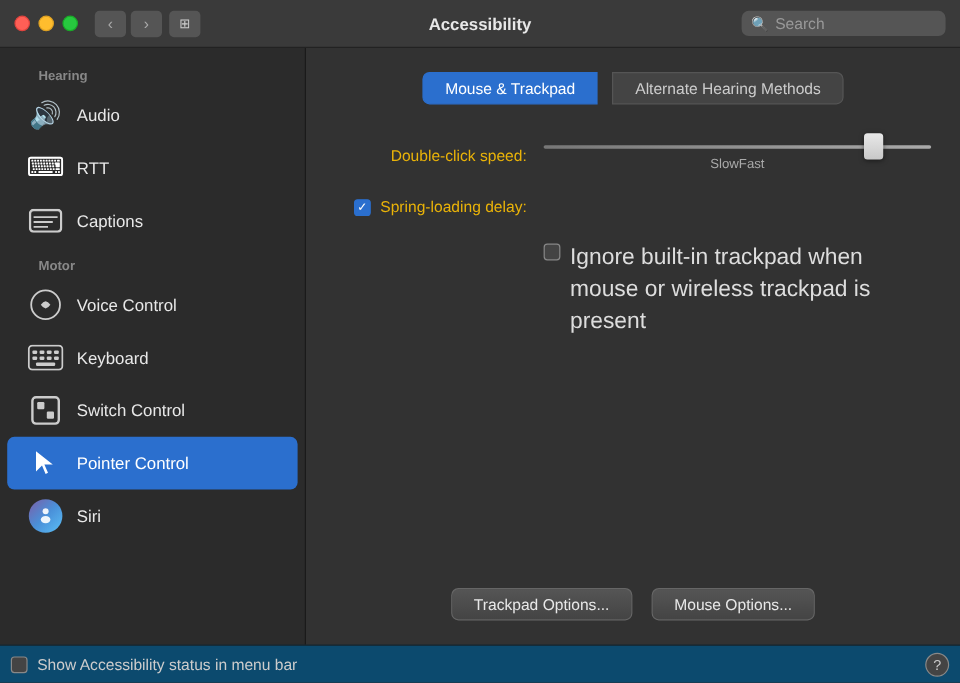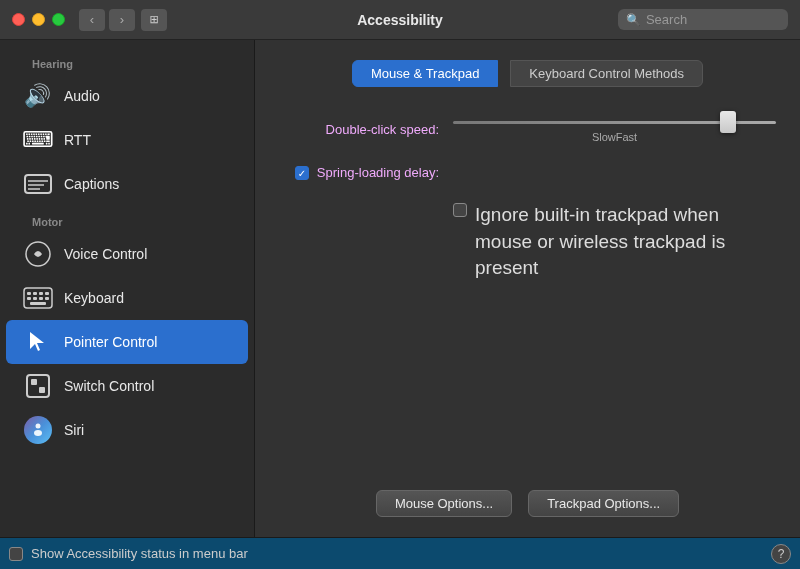--- a/index.html
+++ b/index.html
@@ -206,21 +206,21 @@
       flex: 1;
     }
 
     .setting-row {
       display: flex;
       align-items: center;
     }
 
     .setting-label {
       font-size: 13px;
-      color: #f0abfc;
+      color: #eab308;
       min-width: 160px;
       text-align: right;
       margin-right: 14px;
     }
 
     .slider-container {
       display: flex;
       flex-direction: column;
       flex: 1;
     }
@@ -428,38 +428,38 @@
             <rect x="4" y="10" width="4" height="3" rx="1" fill="#ccc"></rect>
             <rect x="10" y="10" width="4" height="3" rx="1" fill="#ccc"></rect>
             <rect x="16" y="10" width="4" height="3" rx="1" fill="#ccc"></rect>
             <rect x="22" y="10" width="4" height="3" rx="1" fill="#ccc"></rect>
             <rect x="7" y="15" width="16" height="3" rx="1" fill="#ccc"></rect>
           </svg>
       </div>
       <span class="sidebar-item-label">Keyboard</span>
     </div>
 
-    <div class="sidebar-item active">
-      <div class="sidebar-item-icon">
-        <svg width="26" height="26" viewBox="0 0 26 26">
-            <path d="M5 3 L5 20 L10 15 L13 22 L15 21 L12 14 L19 14 Z" fill="#fff"></path>
-          </svg>
-      </div>
-      <span class="sidebar-item-label">Pointer Control</span>
-    </div>
-
     <div class="sidebar-item">
       <div class="sidebar-item-icon">
         <svg width="26" height="26" viewBox="0 0 26 26">
             <rect x="2" y="2" width="22" height="22" rx="3" fill="none" stroke="#ccc" stroke-width="2"></rect>
             <rect x="6" y="6" width="6" height="6" rx="1" fill="#ccc"></rect>
             <rect x="14" y="14" width="6" height="6" rx="1" fill="#ccc"></rect>
           </svg>
       </div>
       <span class="sidebar-item-label">Switch Control</span>
+    </div>
+
+    <div class="sidebar-item active">
+      <div class="sidebar-item-icon">
+        <svg width="26" height="26" viewBox="0 0 26 26">
+            <path d="M5 3 L5 20 L10 15 L13 22 L15 21 L12 14 L19 14 Z" fill="#fff"></path>
+          </svg>
+      </div>
+      <span class="sidebar-item-label">Pointer Control</span>
     </div>
 
 
     <div class="sidebar-item">
       <div class="sidebar-item-icon">
         <div class="siri-icon">
           <svg width="16" height="16" viewBox="0 0 16 16">
             <circle cx="8" cy="4" r="2.5" fill="white" opacity="0.9"></circle>
             <ellipse cx="8" cy="11" rx="4" ry="3" fill="white" opacity="0.9"></ellipse>
           </svg>
@@ -467,21 +467,21 @@
       </div>
       <span class="sidebar-item-label">Siri</span>
     </div>
 
   </div>
 
   <div class="content-area">
 
     <div class="tab-bar">
       <button class="tab-btn active">Mouse &amp; Trackpad</button>
-      <button class="tab-btn">Keyboard Control Methods</button>
+      <button class="tab-btn">Alternate Hearing Methods</button>
     </div>
 
     <div class="settings-section">
 
       <div class="setting-row">
         <span class="setting-label">Double-click speed:</span>
         <div class="slider-container">
           <div class="slider-track">
             <div class="slider-line">
               <div class="slider-thumb" style="left: calc(85% - 8px);"></div>
@@ -504,22 +504,22 @@
       <div class="setting-row" style="margin-left: 174px;">
         <div class="checkbox-item">
           <div class="checkbox-box"></div>
           <span class="checkbox-label">Ignore built-in trackpad when mouse or wireless trackpad is present</span>
         </div>
       </div>
 
     </div>
 
     <div class="bottom-buttons">
+      <button class="action-btn">Trackpad Options...</button>
       <button class="action-btn">Mouse Options...</button>
-      <button class="action-btn">Trackpad Options...</button>
     </div>
 
   </div>
 </div>
 
 <div class="status-bar">
   <div class="show-status-row">
     <div class="checkbox-box"></div>
     <span style="font-size:13px;color:#ccc;">Show Accessibility status in menu bar</span>
   </div>

